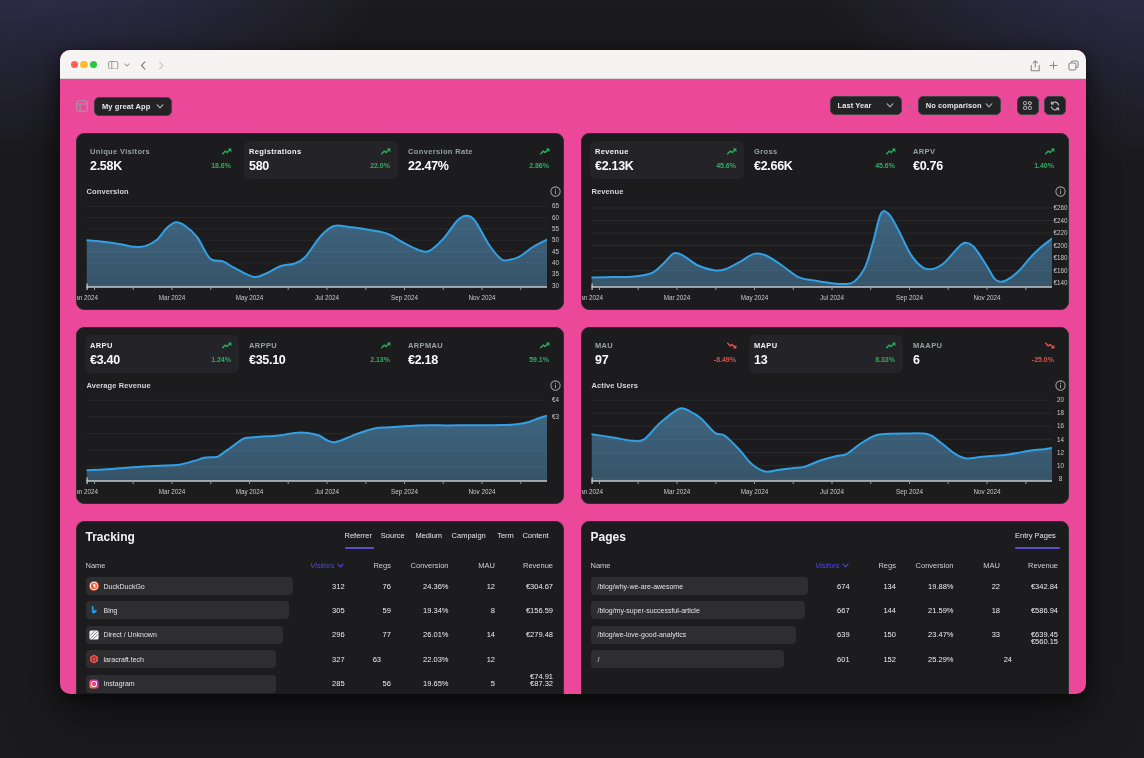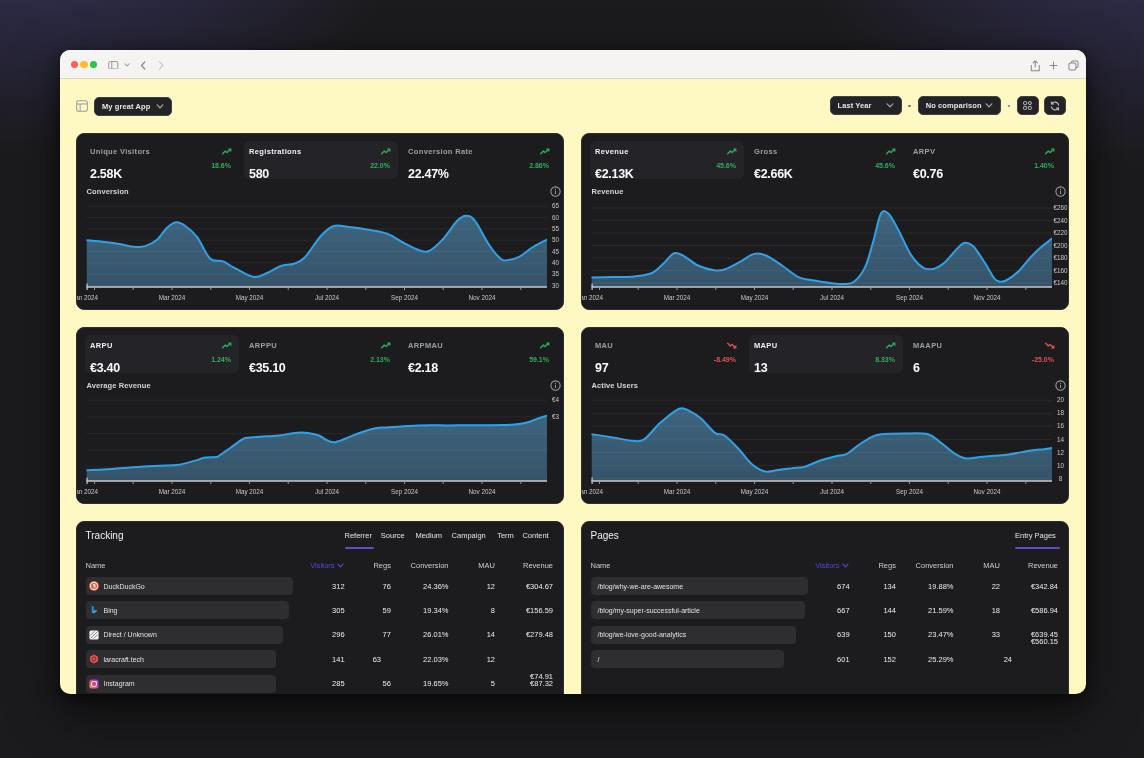--- a/index.html
+++ b/index.html
@@ -3,52 +3,52 @@
 * { margin:0; padding:0; box-sizing:border-box; }
 html,body { width:1144px; height:758px; overflow:hidden; }
 body { font-family:"Liberation Sans", sans-serif;
   background:#1b1b1d;
   background-image:
     radial-gradient(650px 480px at 4% -16%, rgba(80,72,150,0.58), rgba(80,72,150,0) 58%),
     radial-gradient(640px 470px at 101% -14%, rgba(78,70,146,0.55), rgba(78,70,146,0) 58%);
   position:relative; }
 .abs { position:absolute; }
 #win { position:absolute; left:60px; top:50px; width:1026px; height:644px; border-radius:10px;
-  background:#fef9c3; overflow:hidden; box-shadow:0 18px 50px rgba(0,0,0,0.55), 0 4px 14px rgba(0,0,0,0.45); }
+  background:#ec4899; overflow:hidden; box-shadow:0 18px 50px rgba(0,0,0,0.55), 0 4px 14px rgba(0,0,0,0.45); }
 .titlebar { position:absolute; left:0; top:0; width:100%; height:29px; background:#f5f4f2;
   border-bottom:1px solid #d8d6d4; }
 .dot { position:absolute; top:11px; width:7.4px; height:7.4px; border-radius:50%; }
 .tbi { position:absolute; }
 .select { position:absolute; height:19px; background:#232325; border:1px solid #424246; border-radius:5px;
   color:#e6e6e8; font-size:7.5px; font-weight:700; display:flex; align-items:center; padding:0 7px; letter-spacing:0.1px; }
 .sep { position:absolute; width:2.5px; height:2.5px; border-radius:50%; background:#77777c; }
 .sqbtn { position:absolute; width:22.5px; height:19px; background:#232325; border:1px solid #424246;
   border-radius:5px; display:flex; align-items:center; justify-content:center; }
 .card { position:absolute; width:488px; background:#1c1c1e; border:1px solid #2e2e32; border-radius:8px; }
 .tiles { position:absolute; left:8px; top:7px; width:472px; height:37.5px; display:flex; gap:5px; }
 .tile { flex:1; border-radius:6px; padding:4px 7px 0 5px; position:relative; }
 .tile.sel { background:#242428; }
 .trow { display:flex; align-items:center; justify-content:space-between; height:9px; margin-top:2px; }
 .tl { font-size:7.5px; font-weight:700; color:#9aa0a8; letter-spacing:0.35px; }
 .tl.w { color:#f2f2f4; }
-.vrow { display:flex; align-items:baseline; justify-content:space-between; margin-top:11px; }
+.vrow { display:flex; align-items:baseline; justify-content:space-between; margin-top:3px; }
 .val { font-size:12.5px; font-weight:700; color:#fafafa; letter-spacing:-0.3px; }
 .pct { font-size:7px; font-weight:700; position:absolute; right:8px; top:20.6px; }
 .pct.g { color:#2eae5e; }
 .pct.r { color:#e0524e; }
 .chead { position:absolute; left:9.5px; top:54px; font-size:7.5px; font-weight:700; color:#d4d6d9; letter-spacing:0.1px; line-height:1; }
 .info { position:absolute; }
 .chart { position:absolute; left:0; top:0; }
 .axt { font-family:"Liberation Sans", sans-serif; font-size:6.3px; fill:#c9c9cc; }
 .tcard { overflow:hidden; }
-.ttitle { position:absolute; left:8.5px; top:8px; font-size:10px; font-weight:400; color:#f2f2f4; }
+.ttitle { position:absolute; left:8.5px; top:8px; font-size:12px; font-weight:700; color:#f2f2f4; }
 .tab { position:absolute; top:8.5px; font-size:7.5px; color:#e4e4e7; white-space:nowrap; }
 .tabu { position:absolute; top:25px; height:1.8px; background:#5b4ecc; border-radius:1px; }
 .thead { position:absolute; top:38.5px; font-size:7.5px; color:#cdced1; }
-.thead.vh { color:#5346e4; }
+.thead.vh { color:#5346e4;font-style:italic; }
 .rbar { position:absolute; left:8.5px; height:18px; background:#2e2e31; border-radius:4px;
   display:flex; align-items:center; padding:0 3.5px; }
 .ric { margin-right:4.5px; flex:none; }
 .rname { font-size:7px; color:#e2e2e5; white-space:nowrap; }
 .rname.np { padding-left:3.5px; }
 .cell { position:absolute; font-size:7.5px; color:#ececee; }
 
 </style></head>
 <body>
 <div id="win">
@@ -568,21 +568,21 @@
       <span class="cell" style="right:114.5px;top:108.3px">26.01%</span>
       <span class="cell" style="right:68px;top:108.3px">14</span>
       <span class="cell" style="right:10px;top:108.3px">€279.48</span>
       <div class="rbar" style="top:128.2px;width:190px">
         <svg class="ric" width="10" height="10" viewBox="0 0 10 10">
           <path d="M5 0.4 L9 2.7 L9 7.3 L5 9.6 L1 7.3 L1 2.7 Z" fill="#e2514a"></path>
           <circle cx="5" cy="5" r="1.9" fill="none" stroke="#8f2f33" stroke-width="1.1"></circle>
         </svg>
         <span class="rname">laracraft.tech</span>
       </div>
-      <span class="cell" style="right:218.4px;top:132.7px">141</span>
+      <span class="cell" style="right:218.4px;top:132.7px">327</span>
       <span class="cell" style="right:182px;top:132.7px">63</span>
       <span class="cell" style="right:114.5px;top:132.7px">22.03%</span>
       <span class="cell" style="right:68px;top:132.7px">12</span>
       <span class="cell" style="right:10px;top:150px">€74.91</span>
       <div class="rbar" style="top:152.6px;width:190px">
         <svg class="ric" width="10" height="10" viewBox="0 0 10 10">
           <defs>
             <linearGradient id="ig" x1="0" y1="1" x2="1" y2="0">
               <stop offset="0" stop-color="#fd9a46"></stop>
               <stop offset="0.5" stop-color="#e2407c"></stop>

